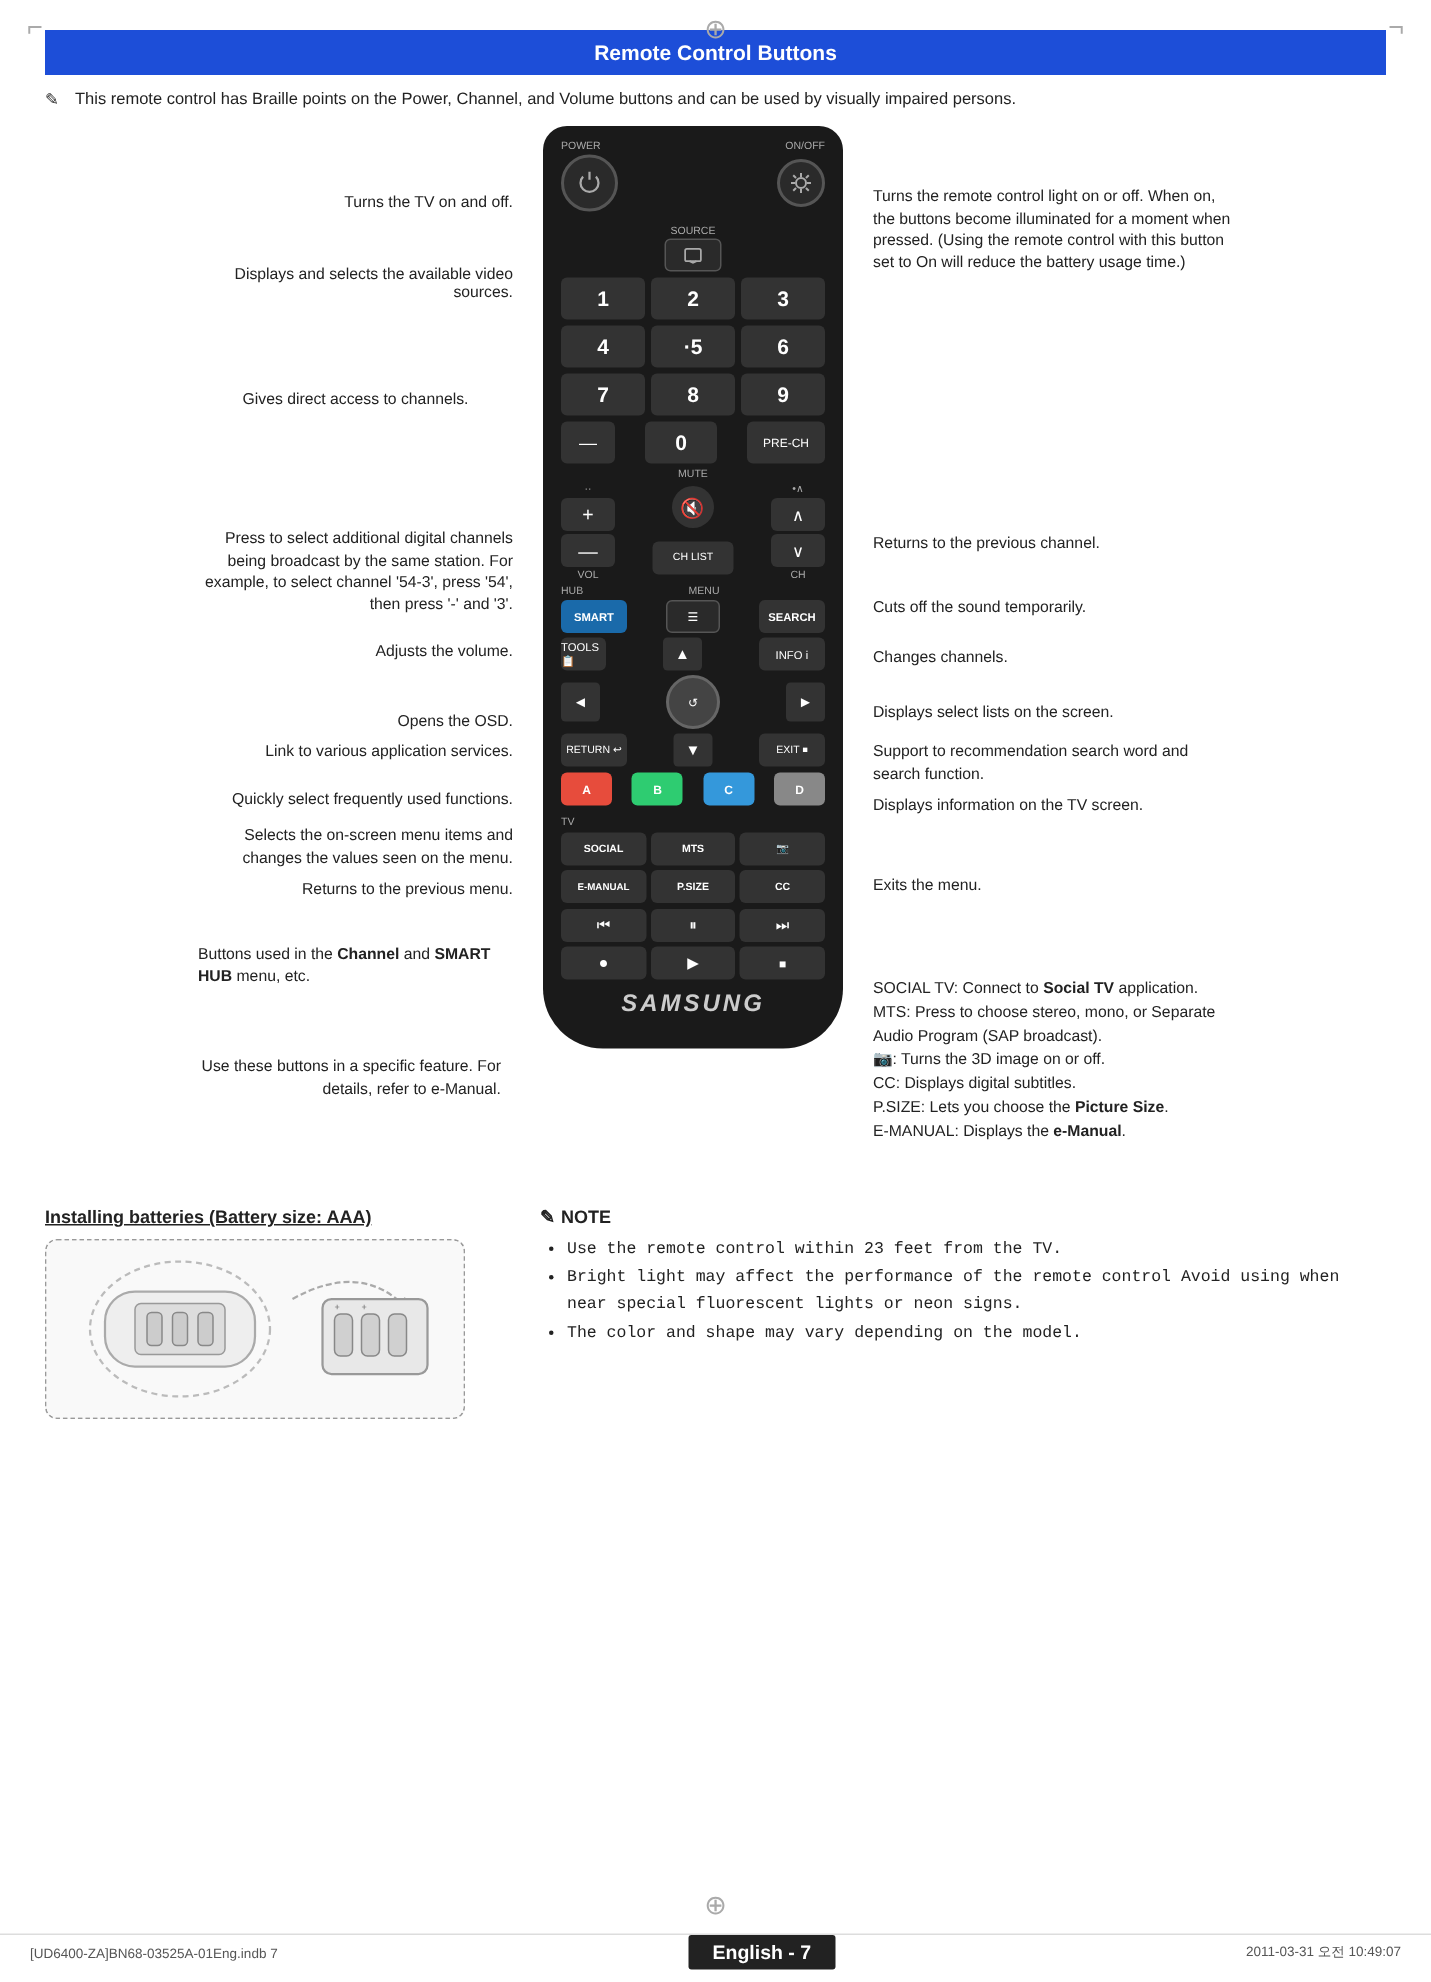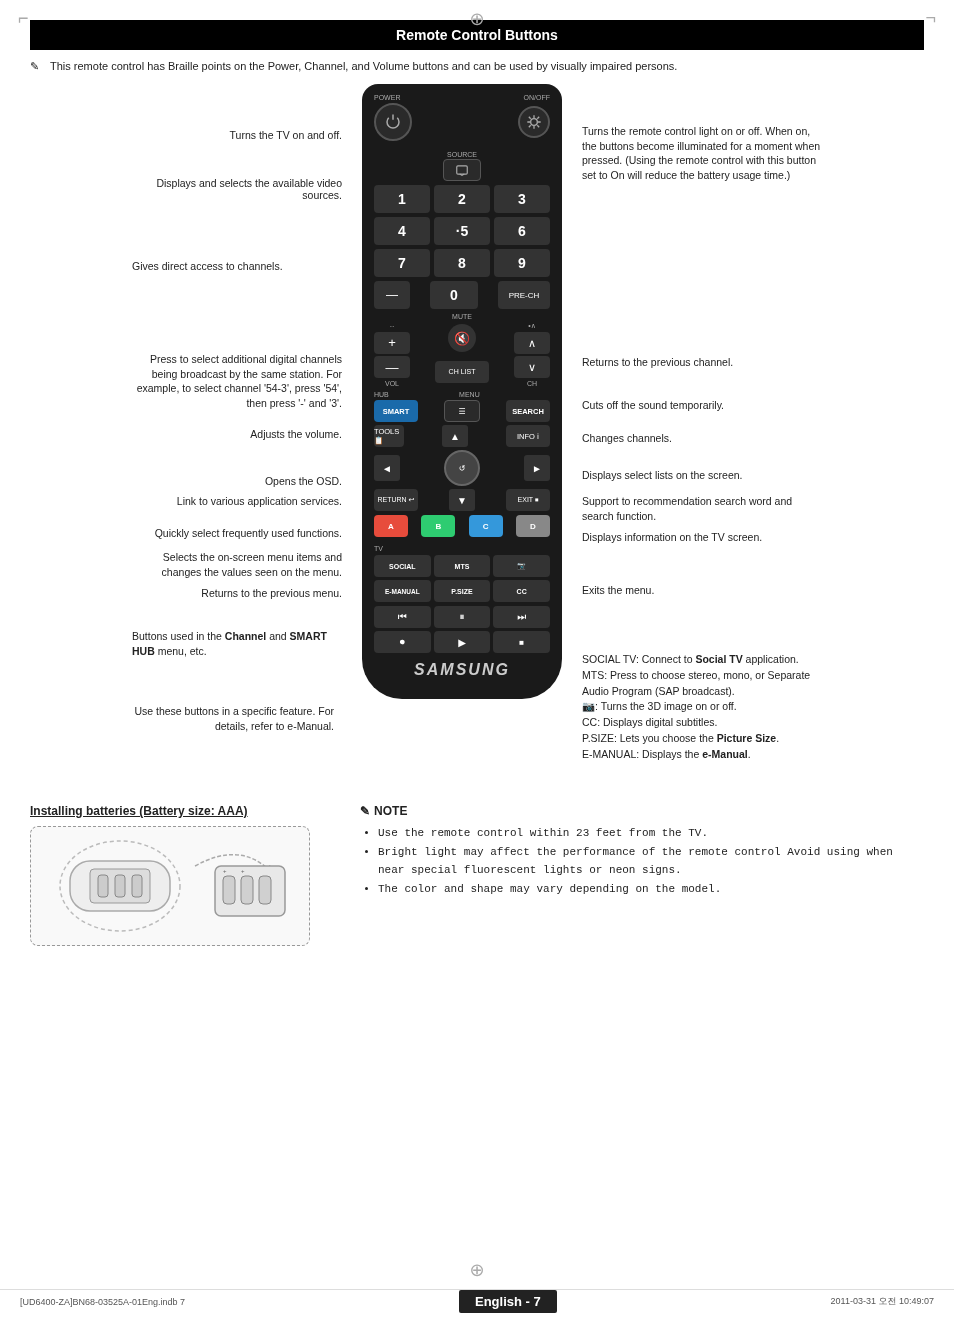--- a/index.html
+++ b/index.html
@@ -15,21 +15,21 @@
 
     .page-wrapper {
       width: 954px;
       min-height: 1321px;
       padding: 20px 30px 10px 30px;
       position: relative;
     }
 
     
     .section-header {
-      background: #000000;
+      background: #1d4ed8;
       color: #fff;
       text-align: center;
       padding: 7px 0;
       font-size: 14px;
       font-weight: bold;
       margin-bottom: 10px;
     }
 
     .note-line {
       font-size: 11px;
@@ -593,21 +593,21 @@
 
   <div class="remote-section">
 
     <div class="labels-left">
       <div style="position:absolute;top:45px;right:10px;text-align:right;width:210px;font-size:10.5px;">
         <span>Turns the TV on and off.</span>
       </div>
       <div style="position:absolute;top:93px;right:10px;text-align:right;width:210px;font-size:10.5px;">
         <span>Displays and selects the available video sources.</span>
       </div>
-      <div style="position:absolute;top:176px;right:10px;text-align:left;width:210px;font-size:10.5px;">
+      <div style="position:absolute;top:176px;right:10px;text-align:center;width:210px;font-size:10.5px;">
         <span>Gives direct access to channels.</span>
       </div>
       <div style="position:absolute;top:268px;right:10px;text-align:right;width:210px;font-size:10.5px;line-height:1.4;">
         <span>Press to select additional digital channels being broadcast by the same station. For example, to select channel '54-3', press '54', then press '-' and '3'.</span>
       </div>
       <div style="position:absolute;top:344px;right:10px;text-align:right;width:210px;font-size:10.5px;">
         <span>Adjusts the volume.</span>
       </div>
       <div style="position:absolute;top:391px;right:10px;text-align:right;width:210px;font-size:10.5px;">
         <span>Opens the OSD.</span>

